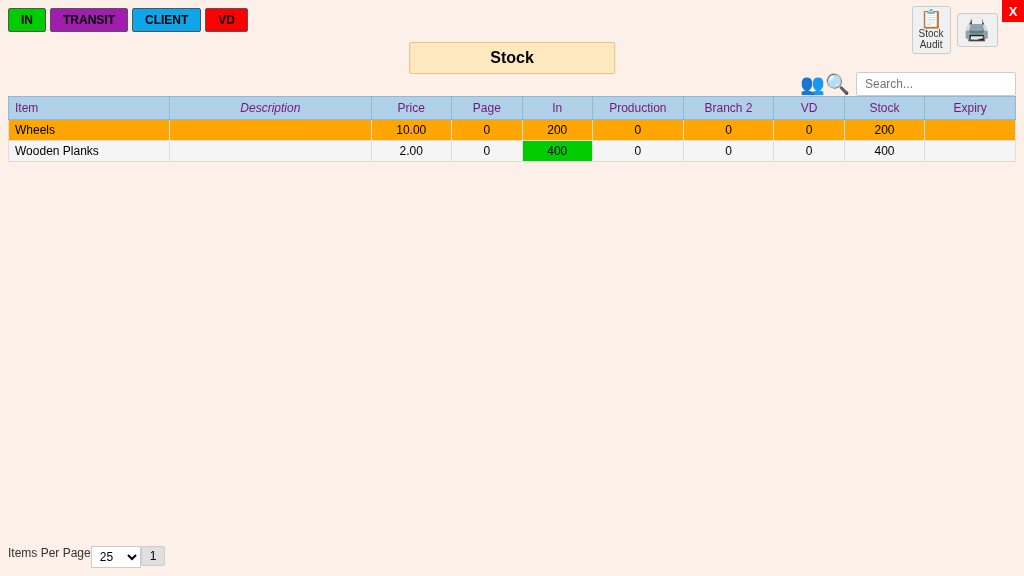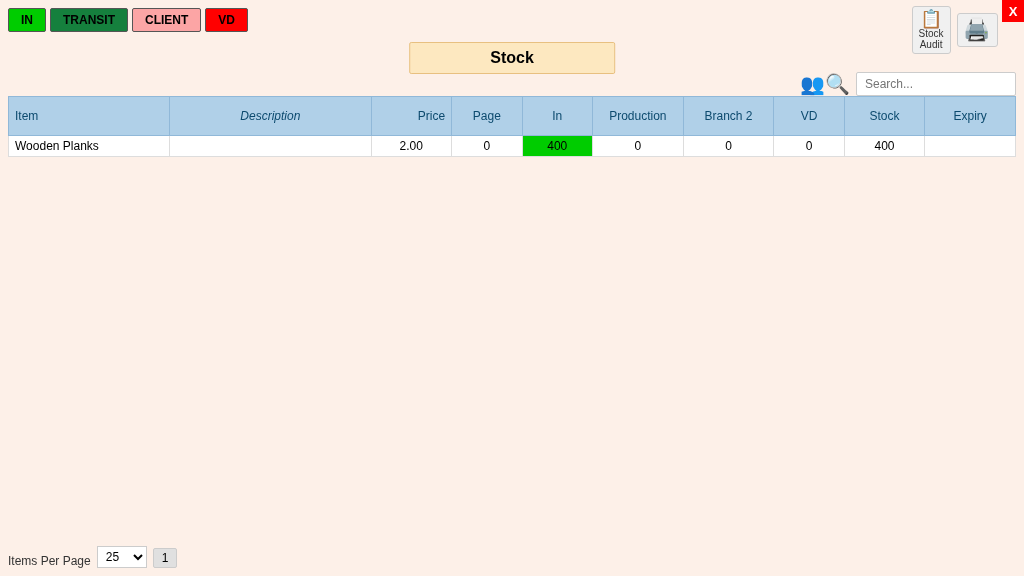--- a/index.html
+++ b/index.html
@@ -23,22 +23,22 @@
     }
     .nav-btn {
       padding: 4px 12px;
       font-weight: bold;
       font-size: 12px;
       border: 1px solid #555;
       cursor: pointer;
       border-radius: 2px;
     }
     .btn-in { background: #00cc00; color: #000; }
-    .btn-transit { background: #15803d; color: #000; }
-    .btn-client { background: #fca5a5; color: #000; }
+    .btn-transit { background: #a21caf; color: #000; }
+    .btn-client { background: #0ea5e9; color: #000; }
     .btn-vd { background: #ff0000; color: #000; }
 
     
     #top-right {
       position: absolute;
       top: 6px;
       right: 6px;
       display: flex;
       align-items: center;
       gap: 8px;
@@ -114,25 +114,25 @@
       left: 8px;
       right: 8px;
     }
     table {
       width: 100%;
       border-collapse: collapse;
     }
     thead tr th {
       background: #b0d0e8;
       border: 1px solid #90b8d8;
-      padding: 12px 6px;
+      padding: 4px 6px;
       text-align: center;
       font-weight: normal;
       font-size: 12px;
-      color: #0c4a6e;
+      color: #701a75;
     }
     thead tr th:first-child {
       text-align: left;
     }
     tbody tr td {
       border: 1px solid #ddd;
       padding: 3px 6px;
       text-align: center;
       font-size: 12px;
       color: #000;
@@ -154,22 +154,21 @@
       background: #00cc00 !important;
       color: #000;
     }
 
     
     #bottom-bar {
       position: absolute;
       bottom: 8px;
       left: 8px;
       display: flex;
-      align-items: flex-end;
-      gap: 6px;
+      align-items: flex-start;
       font-size: 12px;
       color: #333;
     }
     #items-per-page-select {
       border: 1px solid #ccc;
       padding: 2px 4px;
       font-size: 12px;
       background: #fff;
       width: 50px;
     }
@@ -230,31 +229,43 @@
   <span id="search-icon-img">👥🔍</span>
   <input id="search-input" type="text" placeholder="Search..." style="">
 </div>
 
 <div id="table-container">
   <table>
     <thead>
       <tr>
         <th style="width:16%;">Item</th>
         <th style="width:20%;font-style:italic;">Description</th>
-        <th style="width:8%;text-align:right;">Price</th>
+        <th style="width:8%;">Price</th>
         <th style="width:7%;">Page</th>
         <th style="width:7%;">In</th>
         <th style="width:9%;text-align:center;">Production</th>
         <th style="width:9%;">Branch 2</th>
         <th style="width:7%;">VD</th>
         <th style="width:8%;">Stock</th>
         <th style="width:9%;">Expiry</th>
       </tr>
     </thead>
     <tbody id="table-body">
+    <tr class="row-orange">
+          <td>Wheels</td>
+          <td></td>
+          <td>10.00</td>
+          <td>0</td>
+          <td>200</td>
+          <td>0</td>
+          <td>0</td>
+          <td>0</td>
+          <td>200</td>
+          <td></td>
+        </tr>
         <tr>
           <td>Wooden Planks</td>
           <td></td>
           <td>2.00</td>
           <td>0</td>
           <td class="cell-green">400</td>
           <td>0</td>
           <td>0</td>
           <td>0</td>
           <td>400</td>

